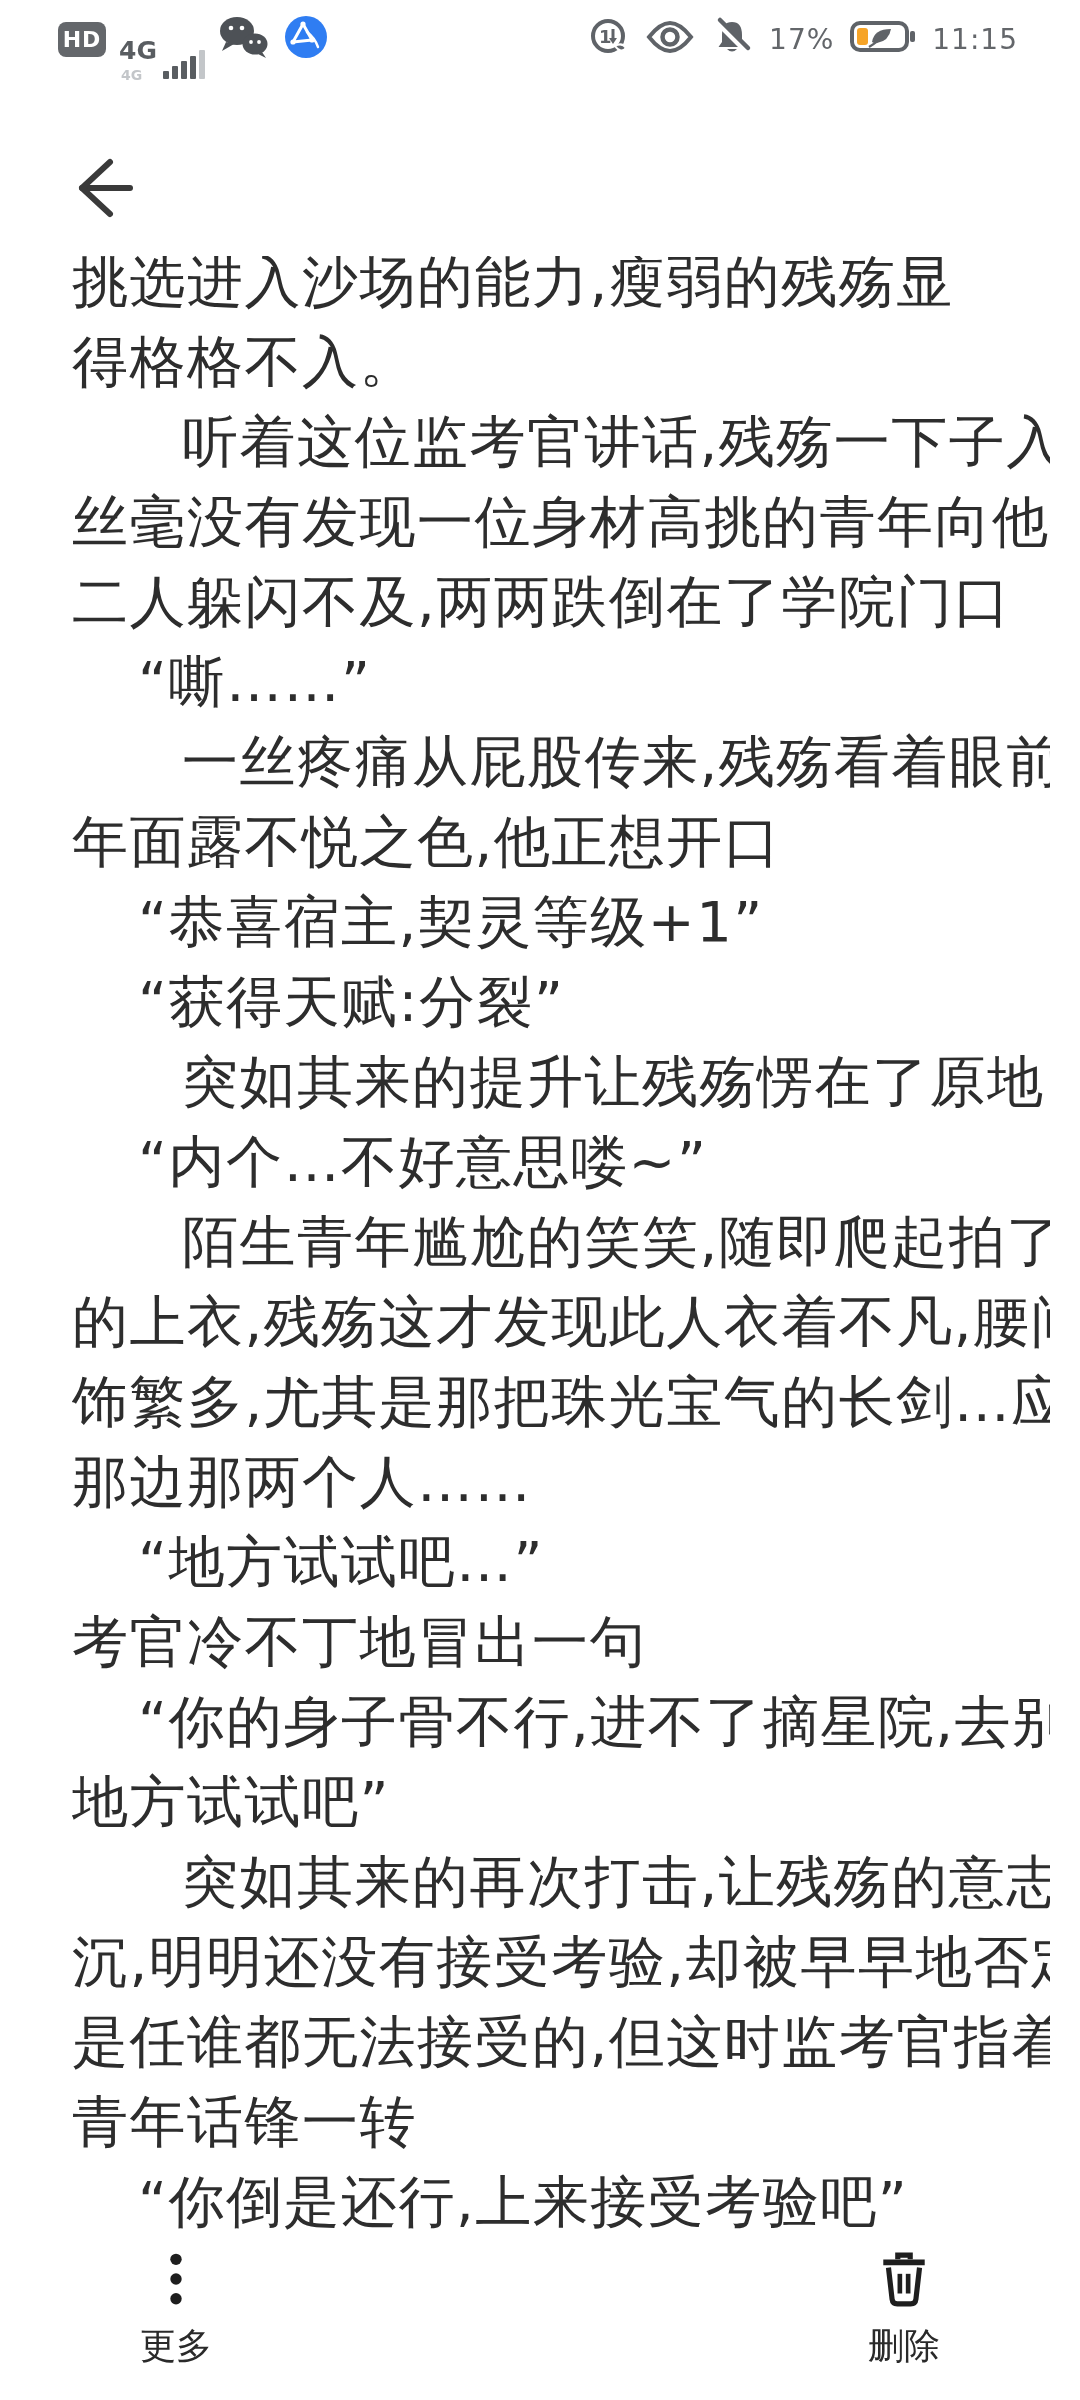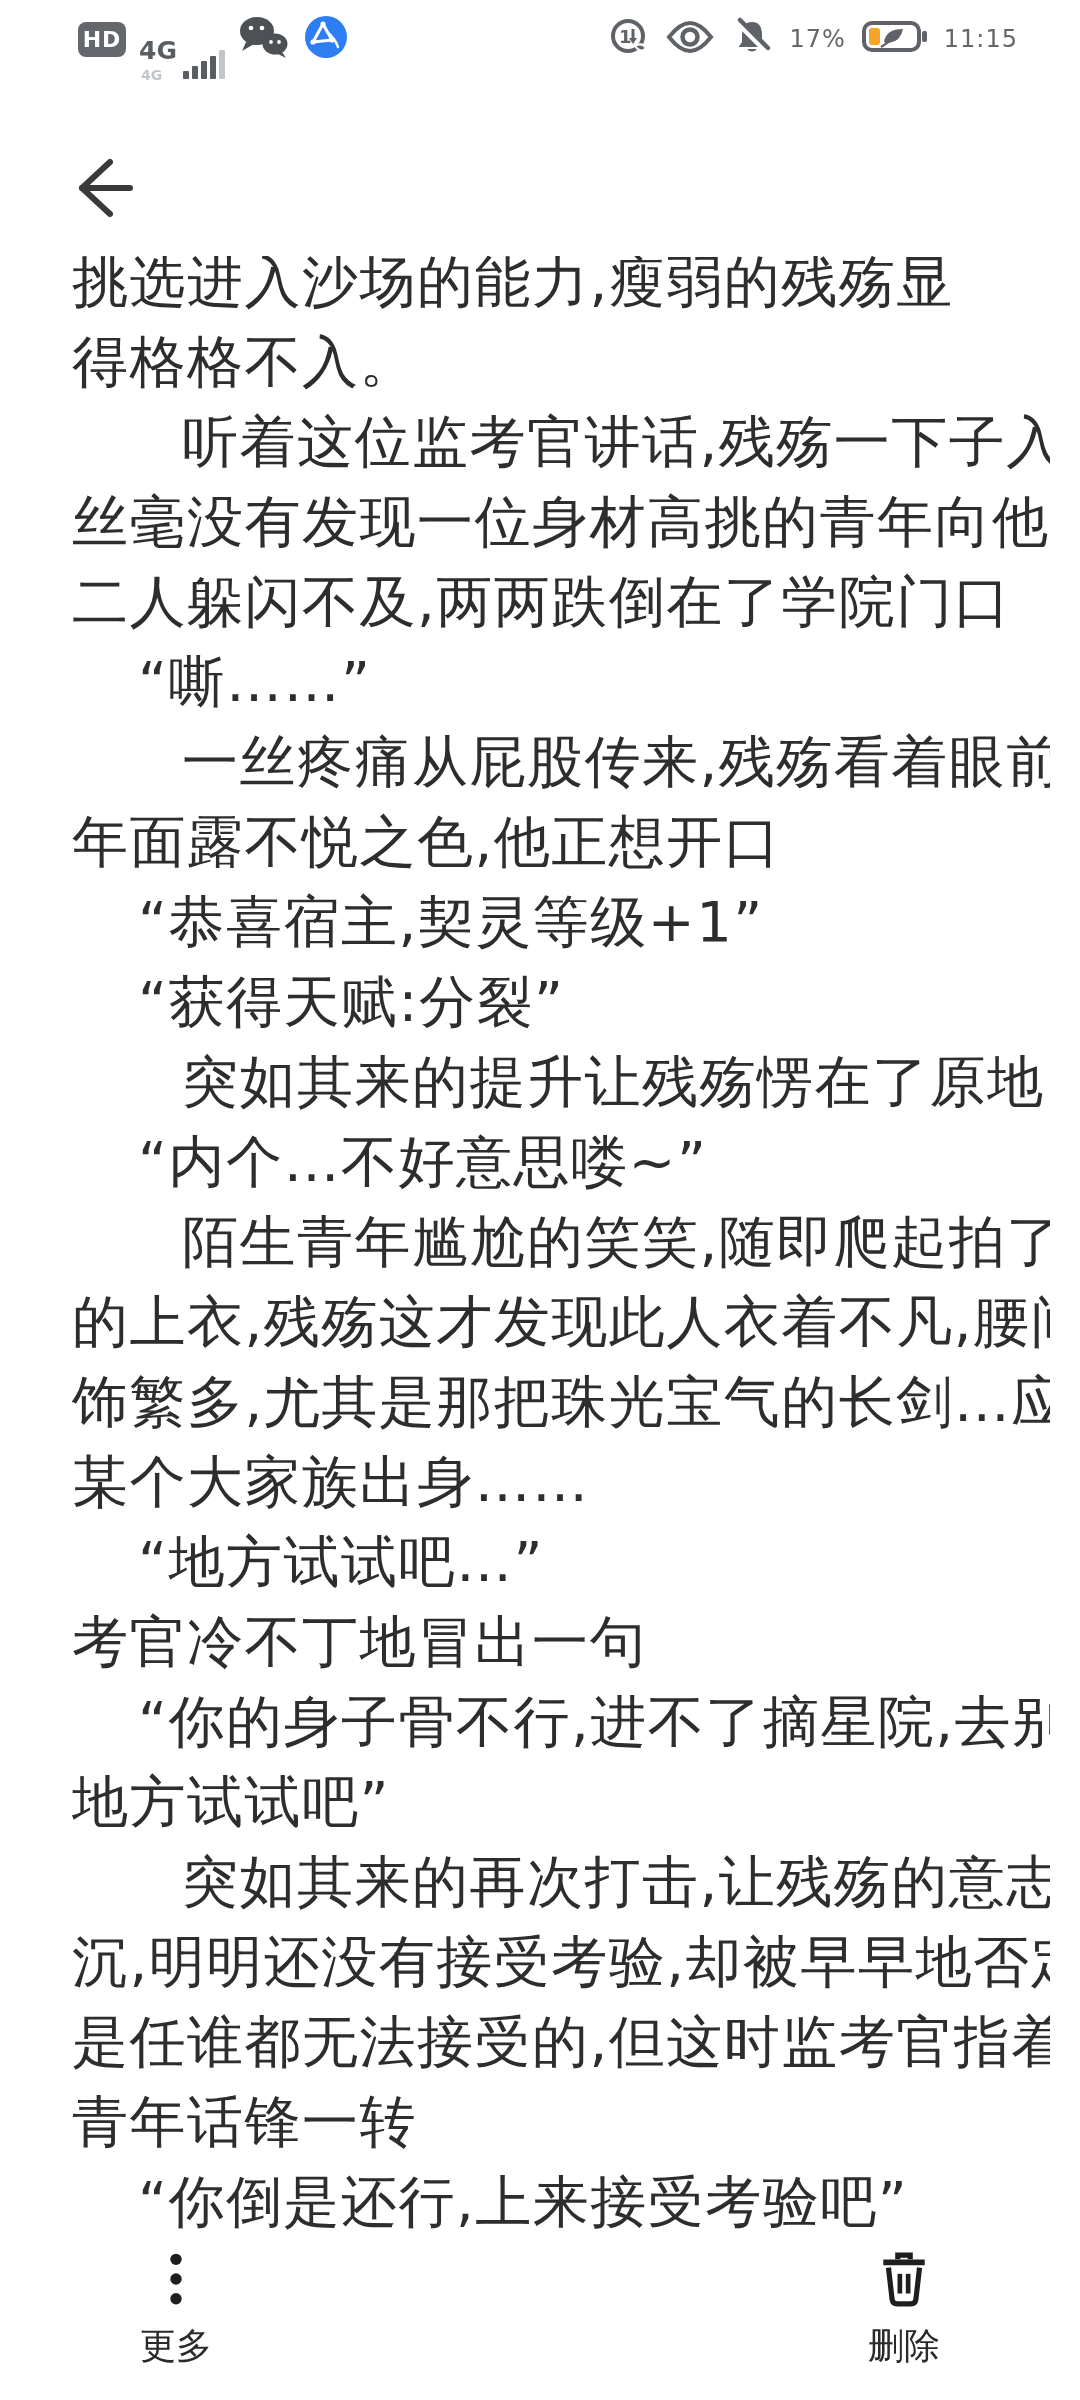--- a/index.html
+++ b/index.html
@@ -7,28 +7,28 @@
   .screen{
     position:relative;width:1080px;height:2400px;margin:0 auto;
     background:#ffffff;overflow:hidden;
     font-family:"DejaVu Sans",sans-serif;color:#2d2d2d;
   }
   
   .statusbar{position:absolute;top:14px;left:0;right:0;height:50px;}
   .sb-left{position:absolute;left:58px;top:0;height:50px;display:flex;align-items:center;gap:13px;}
   .sb-right{position:absolute;right:62px;top:0;height:50px;display:flex;align-items:center;gap:16px;}
   .hd-badge{width:48px;height:35px;background:#64676b;border-radius:8px;color:#fff;
-    font-size:22px;font-weight:bold;display:flex;align-items:center;justify-content:center;letter-spacing:1px;margin-left:20px;}
+    font-size:22px;font-weight:bold;display:flex;align-items:center;justify-content:center;letter-spacing:1px;}
   .net-cluster{position:relative;width:86px;height:44px;margin-top:42px;}
   .net-main{position:absolute;left:0;top:-2px;font-size:25px;font-weight:bold;color:#595d61;}
   .net-sub{position:absolute;left:2px;bottom:-1px;font-size:14px;font-weight:bold;color:#c3c6c9;}
   .bars{position:absolute;right:0;bottom:3px;display:flex;align-items:flex-end;gap:3px;}
   .bar{width:6px;background:#595d61;border-radius:1px;}
   .bar.light{background:#c3c6c9;}
-  .sb-text{font-size:24px;color:#63666a;letter-spacing:1px;white-space:nowrap;}
+  .sb-text{font-size:28px;color:#63666a;letter-spacing:1px;white-space:nowrap;}
   
   .back-btn{position:absolute;left:74px;top:154px;width:68px;height:68px;cursor:pointer;}
   
   .note-area{position:absolute;top:256px;left:72px;right:30px;height:1992px;overflow:hidden;}
   .note-inner{margin-top:-14px;}
   .line{height:80px;line-height:80px;font-size:56px;white-space:nowrap;
     color:#2d2d2d;letter-spacing:1.5px;}
   .ind-1{padding-left:66px;}
   .ind-2{padding-left:110px;}
   
@@ -144,21 +144,21 @@
         <div class="line ind-1">“嘶……”</div>
         <div class="line ind-2">一丝疼痛从屁股传来,残殇看着眼前这位青</div>
         <div class="line">年面露不悦之色,他正想开口</div>
         <div class="line ind-1">“恭喜宿主,契灵等级+1”</div>
         <div class="line ind-1">“获得天赋:分裂”</div>
         <div class="line ind-2">突如其来的提升让残殇愣在了原地</div>
         <div class="line ind-1">“内个…不好意思喽~”</div>
         <div class="line ind-2">陌生青年尴尬的笑笑,随即爬起拍了拍自己</div>
         <div class="line">的上衣,残殇这才发现此人衣着不凡,腰间挂</div>
         <div class="line">饰繁多,尤其是那把珠光宝气的长剑…应该是</div>
-        <div class="line">某个大家族出身……</div>
+        <div class="line">那边那两个人……</div>
         <div class="line ind-1">“地方试试吧…”</div>
         <div class="line">考官冷不丁地冒出一句</div>
         <div class="line ind-1">“你的身子骨不行,进不了摘星院,去别的</div>
         <div class="line">地方试试吧”</div>
         <div class="line ind-2">突如其来的再次打击,让残殇的意志开始消</div>
         <div class="line">沉,明明还没有接受考验,却被早早地否定,这</div>
         <div class="line">是任谁都无法接受的,但这时监考官指着那位</div>
         <div class="line">青年话锋一转</div>
         <div class="line ind-1">“你倒是还行,上来接受考验吧”</div>
       </div>

